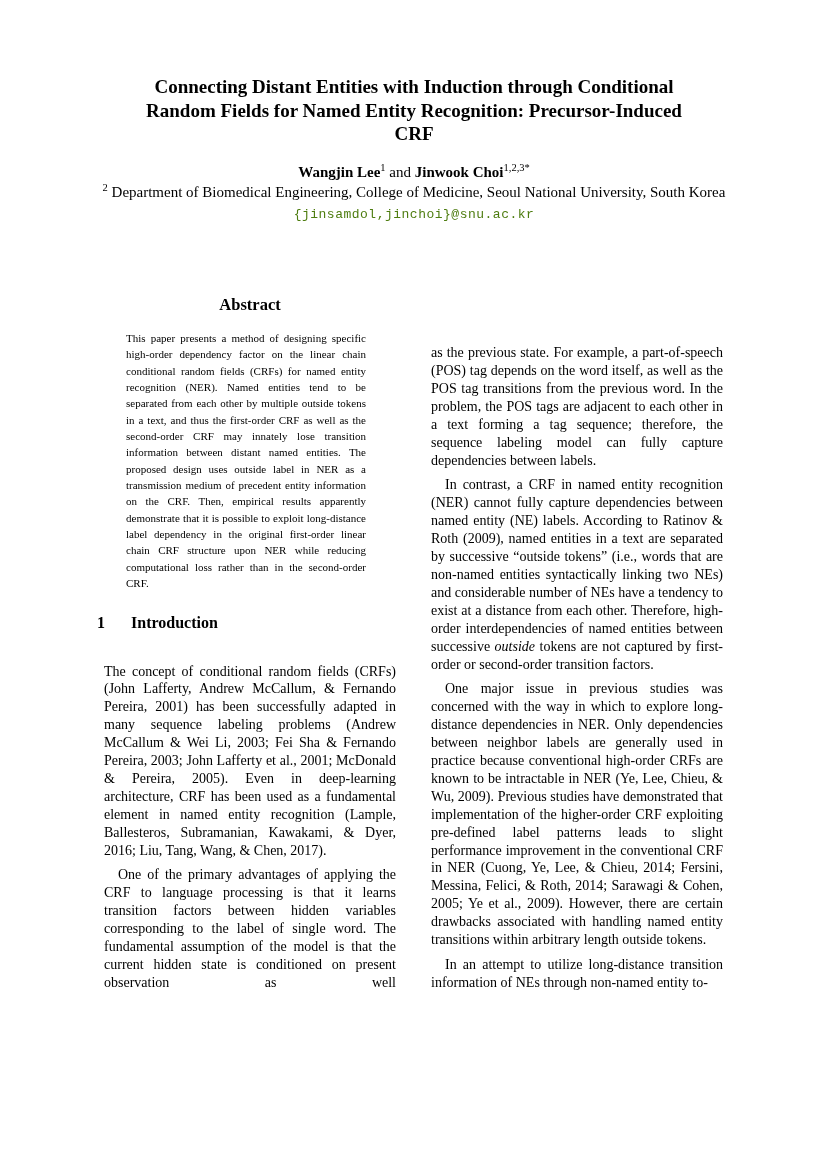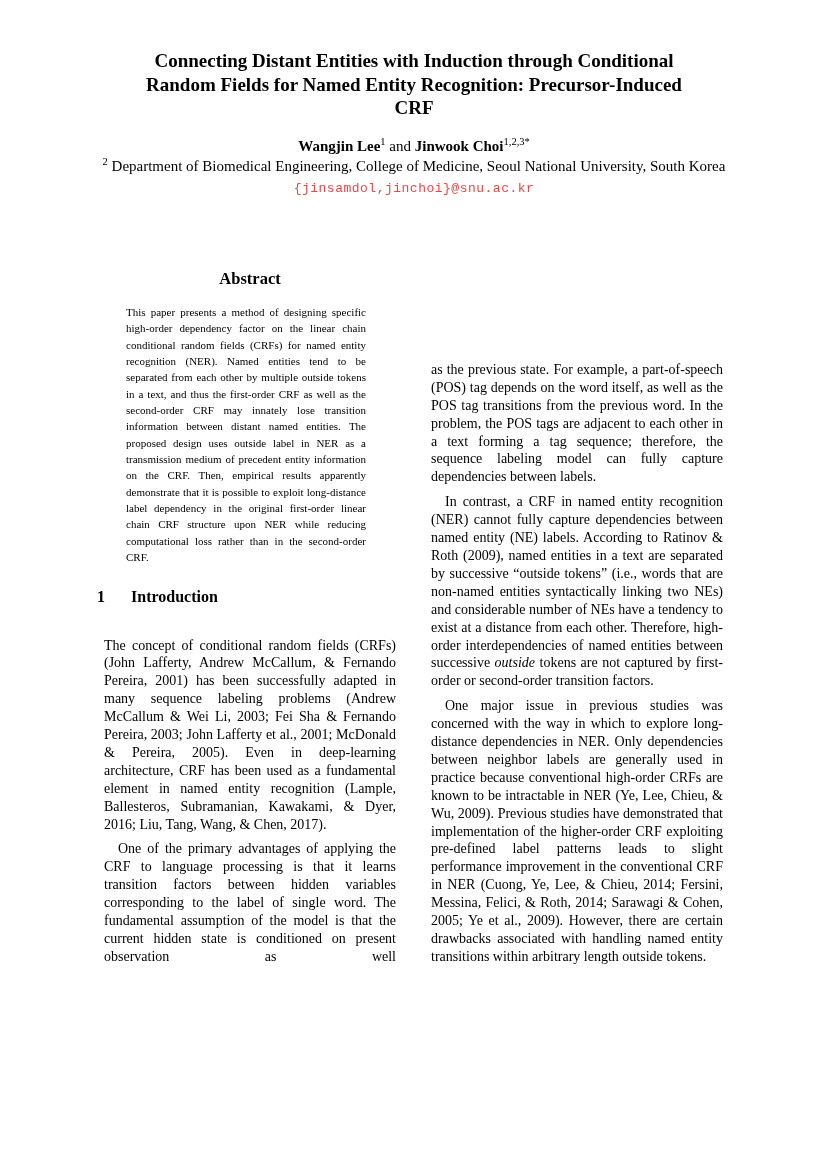--- a/index.html
+++ b/index.html
@@ -11,21 +11,21 @@
     position: relative;
     width: 828px;
     height: 1171px;
     background: #ffffff;
     color: #000000;
     font-family: "Liberation Serif", serif;
     overflow: hidden;
   }
   
   .title-block {
-    padding-top: 49px;
+    padding-top: 75px;
     text-align: center;
   }
   .paper-title {
     margin: 0 auto;
     width: 660px;
     font-size: 19px;
     font-weight: bold;
     line-height: 23.5px;
   }
   .authors-line {
@@ -44,21 +44,21 @@
     font-size: 15px;
     line-height: 19.5px;
     text-align: center;
   }
   .email-line {
     margin-top: 5px;
     text-align: center;
     font-family: "Liberation Mono", "DejaVu Sans Mono", monospace;
     font-size: 13px;
     letter-spacing: 0.5px;
-    color: #ef4444;
+    color: #4d7c0f;
   }
   
   .columns {
     display: flex;
     gap: 21px;
     width: 634px;
     margin: 72px auto 0 auto;
     align-items: flex-end;
   }
   .col {
@@ -128,17 +128,18 @@
       <h2 class="section-heading"><span class="section-number">1</span><span>Introduction</span></h2>
 
       <p class="body-par">The concept of conditional random fields (CRFs) (John Lafferty, Andrew McCallum, &amp; Fernando Pereira, 2001) has been successfully adapted in many sequence labeling problems (Andrew McCallum &amp; Wei Li, 2003; Fei Sha &amp; Fernando Pereira, 2003; John Lafferty et al., 2001; McDonald &amp; Pereira, 2005). Even in deep-learning architecture, CRF has been used as a fundamental element in named entity recognition (Lample, Ballesteros, Subramanian, Kawakami, &amp; Dyer, 2016; Liu, Tang, Wang, &amp; Chen, 2017).</p>
       <p class="body-par indent justify-last">One of the primary advantages of applying the CRF to language processing is that it learns transition factors between hidden variables corresponding to the label of single word. The fundamental assumption of the model is that the current hidden state is conditioned on present observation as well</p>
     </div>
 
     <div class="col">
       <p class="body-par">as the previous state. For example, a part-of-speech (POS) tag depends on the word itself, as well as the POS tag transitions from the previous word. In the problem, the POS tags are adjacent to each other in a text forming a tag sequence; therefore, the sequence labeling model can fully capture dependencies between labels.</p>
       <p class="body-par indent"><span>In contrast, a CRF in named entity recognition (NER) cannot fully capture dependencies between named entity (NE) labels. According to Ratinov &amp; Roth (2009), named entities in a text are separated by successive “outside tokens” (i.e., words that are non-named entities syntactically linking two NEs) and considerable number of NEs have a tendency to exist at a distance from each other. Therefore, high-order interdependencies of named entities between successive </span><span class="italic">outside</span><span> tokens are not captured by first-order or second-order transition factors.</span></p>
       <p class="body-par indent">One major issue in previous studies was concerned with the way in which to explore long-distance dependencies in NER. Only dependencies between neighbor labels are generally used in practice because conventional high-order CRFs are known to be intractable in NER (Ye, Lee, Chieu, &amp; Wu, 2009). Previous studies have demonstrated that implementation of the higher-order CRF exploiting pre-defined label patterns leads to slight performance improvement in the conventional CRF in NER (Cuong, Ye, Lee, &amp; Chieu, 2014; Fersini, Messina, Felici, &amp; Roth, 2014; Sarawagi &amp; Cohen, 2005; Ye et al., 2009). However, there are certain drawbacks associated with handling named entity transitions within arbitrary length outside tokens.</p>
+      <p class="body-par indent">In an attempt to utilize long-distance transition information of NEs through non-named entity to-</p>
     </div>
 
   </main>
 
 </div>
 
 </body></html>

